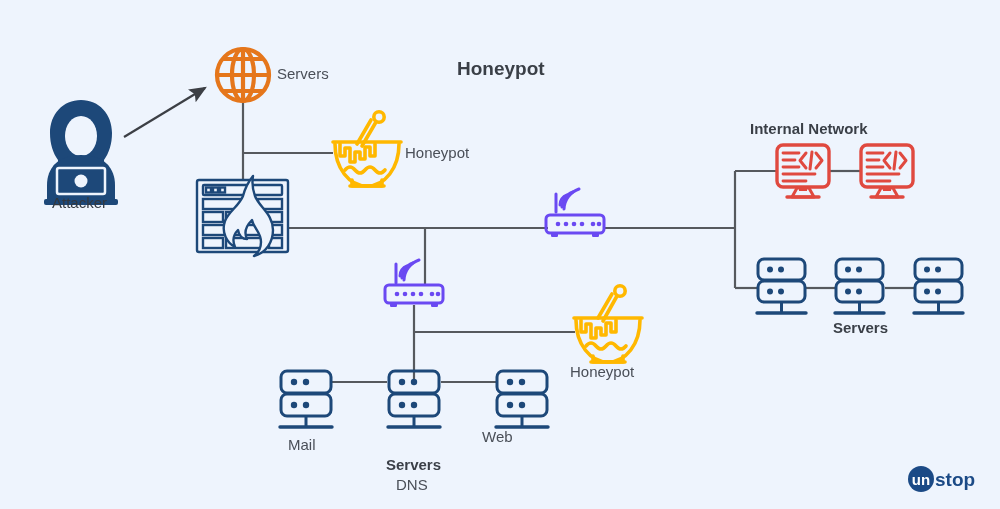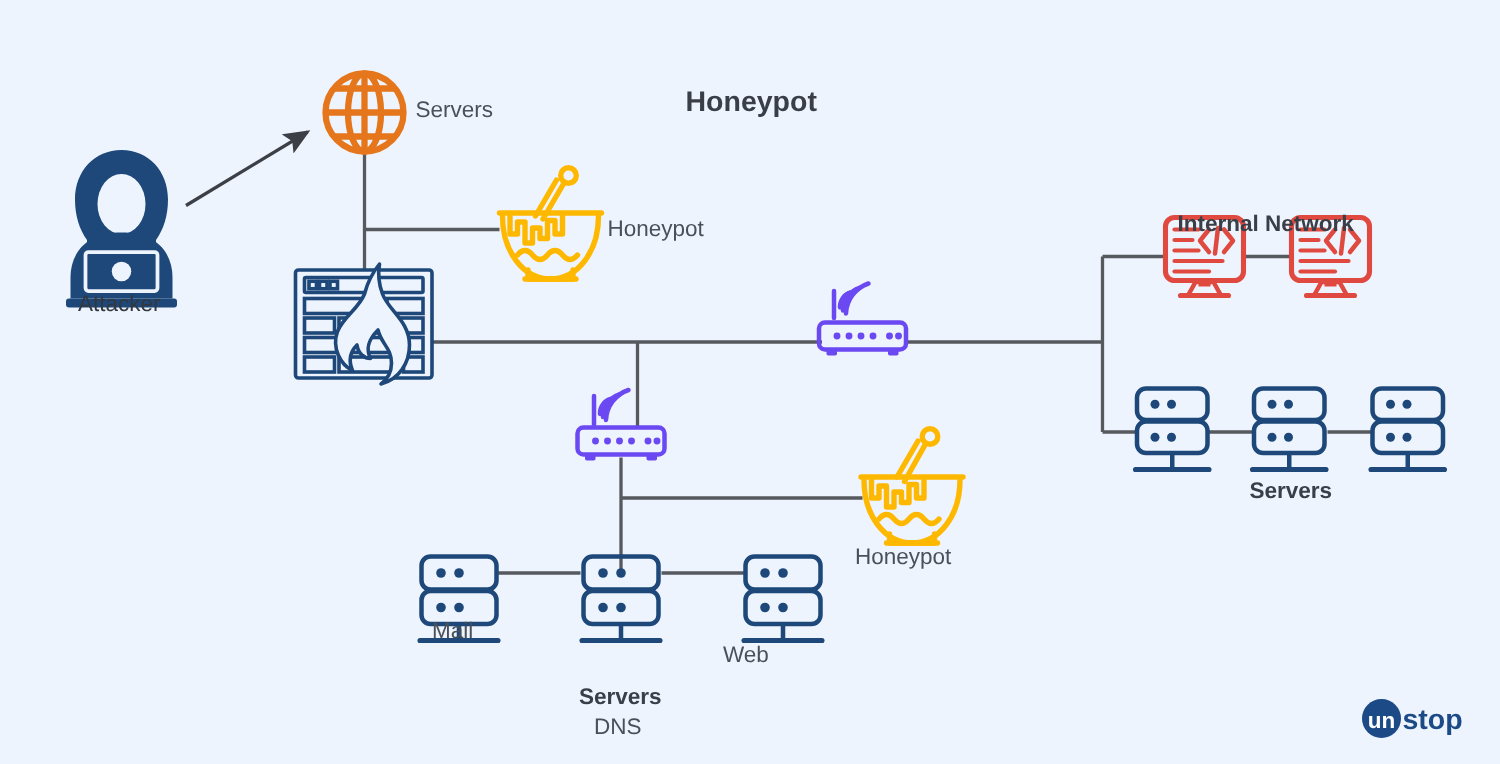--- a/index.html
+++ b/index.html
@@ -298,27 +298,27 @@
 <div class="lbl title" style="left:457px;top:58px;">Honeypot</div>
 
 <div class="lbl dark" style="left:52px;top:194px;">Attacker</div>
 
 <div class="lbl" style="left:277px;top:65px;">Servers</div>
 
 <div class="lbl" style="left:405px;top:144px;">Honeypot</div>
 
 <div class="lbl" style="left:570px;top:363px;">Honeypot</div>
 
-<div class="lbl" style="left:288px;top:412px;">Mail</div>
+<div class="lbl" style="left:288px;top:436px;">Mail</div>
 
 <div class="lbl" style="left:396px;top:428px;margin-top:48px;">DNS</div>
 
 <div class="lbl" style="left:482px;top:428px;">Web</div>
 
-<div class="lbl bold" style="left:785px;top:120px;margin-top:21px;">Internal Network</div>
+<div class="lbl bold" style="left:750px;top:120px;">Internal Network</div>
 
 <div class="lbl bold" style="left:833px;top:319px;">Servers</div>
 
 <div class="lbl bold" style="left:386px;top:456px;">Servers</div>
 
 <svg id="unstop-logo" viewBox="0 0 86 26">
   <circle cx="13" cy="13" r="13" fill="#1b4a86"></circle>
   <text x="13" y="19" text-anchor="middle" font-family="Liberation Sans, sans-serif" font-size="15" font-weight="bold" fill="#ffffff">un</text>
   <text x="27" y="20" font-family="Liberation Sans, sans-serif" font-size="19" font-weight="bold" fill="#1b4a86">stop</text>
 </svg>

